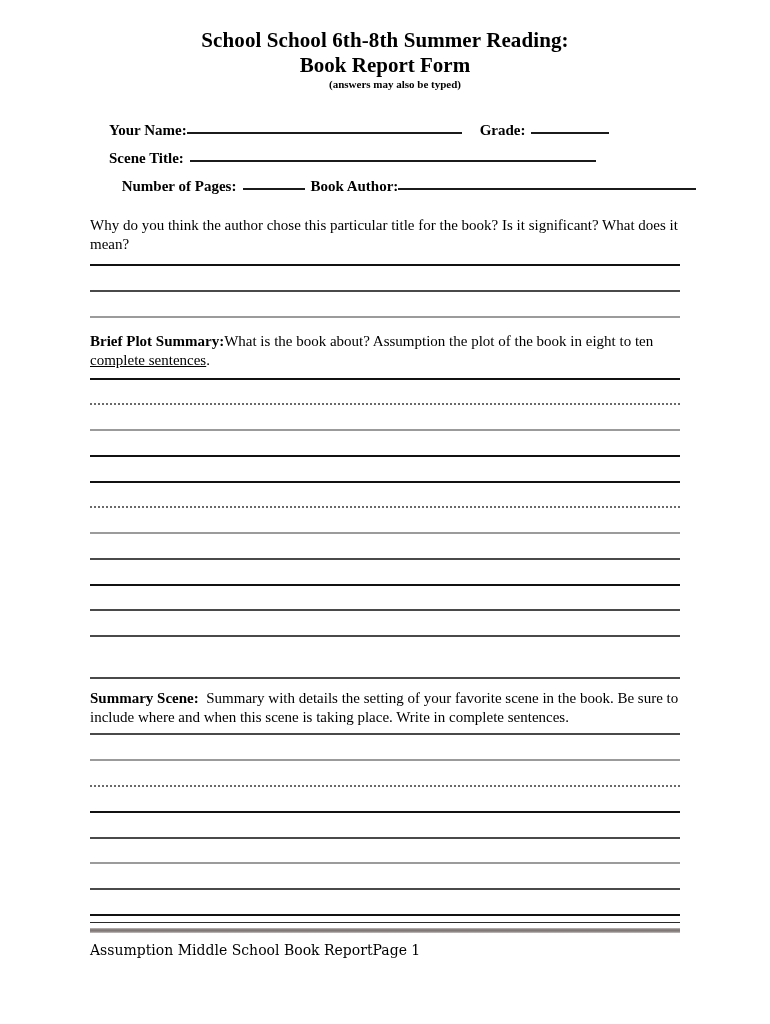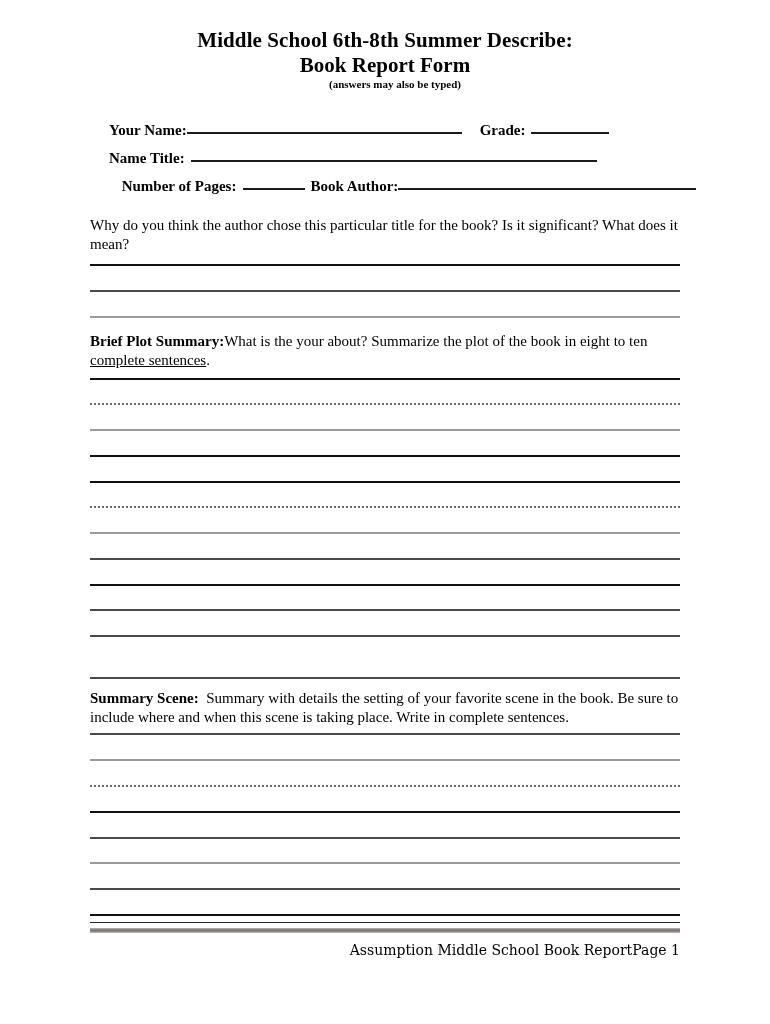--- a/index.html
+++ b/index.html
@@ -139,60 +139,60 @@
 
   .footer {
     position: absolute;
     left: 90px;
     width: 590px;
     top: 941px;
     font-family: "DejaVu Serif", "Liberation Serif", serif;
     font-size: 14px;
     line-height: 19px;
     display: flex;
-    justify-content: flex-end;
+    justify-content: flex-start;
     align-items: baseline;
   }
 
   .footer-left  { text-align: left; }
   .footer-right { text-align: right; }
 </style>
 </head>
 <body>
 
 <div class="page">
 
-  <div class="doc-title">Middle School 6th-8th Summer Describe:</div>
+  <div class="doc-title">School School 6th-8th Summer Reading:</div>
 
   <div class="doc-subtitle">Book Report Form</div>
 
   <div class="doc-note">(answers may also be typed)</div>
 
   <div class="field-row" style="top:118px;">
     <span class="field-label">Your Name:</span><span class="blank" style="width:275px;"></span><span style="display:inline-block;width:18px;"></span><span class="field-label">Grade:</span><span style="display:inline-block;width:6px;"></span><span class="blank" style="width:78px;"></span>
   </div>
 
   <div class="field-row" style="top:146px;">
-    <span class="field-label">Name Title:</span><span style="display:inline-block;width:6px;"></span><span class="blank" style="width:406px;"></span>
+    <span class="field-label">Scene Title:</span><span style="display:inline-block;width:6px;"></span><span class="blank" style="width:406px;"></span>
   </div>
 
   <div class="field-row" style="top:174px;text-align:center;">
     <span class="field-label">Number of Pages:</span><span style="display:inline-block;width:7px;"></span><span class="blank" style="width:62px;"></span><span style="display:inline-block;width:5px;"></span><span class="field-label">Book Author:</span><span class="blank" style="width:298px;"></span>
   </div>
 
   <div class="prompt" style="top:216px;">Why do you think the author chose this particular title for the book? Is it significant? What does it mean?</div>
 
   <div>
     <div class="rule ink-dark" style="top:264px;"></div>
     <div class="rule ink-mid" style="top:290px;"></div>
     <div class="rule ink-light" style="top:316px;"></div>
   </div>
 
   <div class="prompt" style="top:332px;">
-    <b>Brief Plot Summary:</b><span>What is the your about? Summarize the plot of the book in eight to ten </span><span class="u">complete sentences</span><span>.</span>
+    <b>Brief Plot Summary:</b><span>What is the book about? Assumption the plot of the book in eight to ten </span><span class="u">complete sentences</span><span>.</span>
   </div>
 
   <div>
     <div class="rule ink-dark" style="top:378px;"></div>
     <div class="rule ink-dotted" style="top:403px;"></div>
     <div class="rule ink-light" style="top:429px;"></div>
     <div class="rule ink-dark" style="top:455px;"></div>
     <div class="rule ink-dark" style="top:481px;"></div>
     <div class="rule ink-dotted" style="top:506px;"></div>
     <div class="rule ink-light" style="top:532px;"></div>

